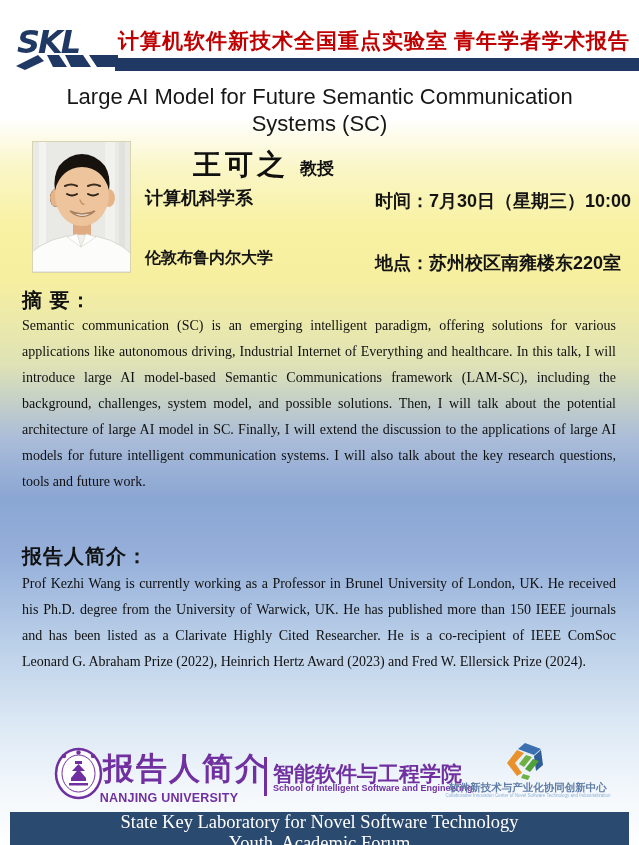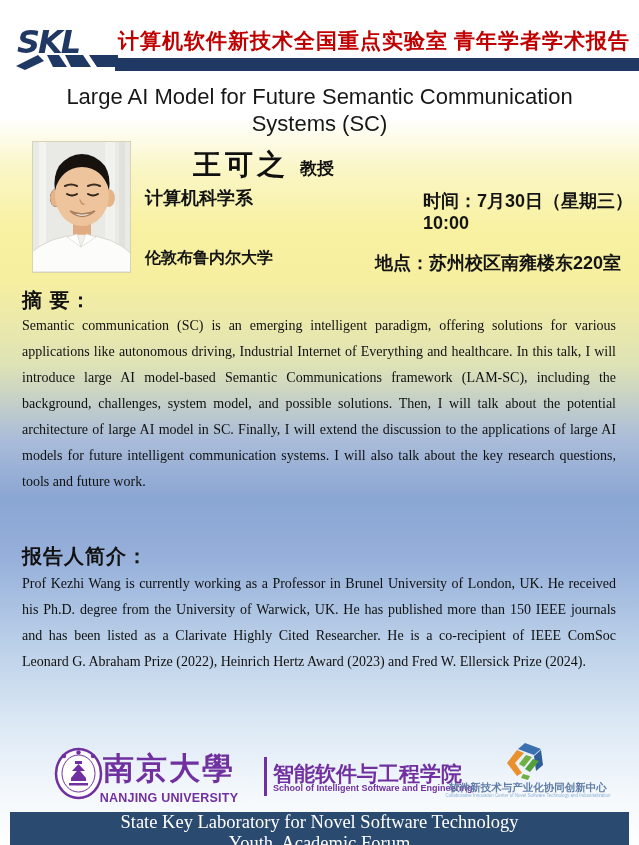--- a/index.html
+++ b/index.html
@@ -21,21 +21,21 @@
   
   .main-title{position:absolute;left:0;top:83px;width:100%;text-align:center;
     font-size:22px;line-height:27px;color:#171717;font-weight:400;}
   
   .speaker-photo{position:absolute;left:33px;top:142px;width:97px;height:130px;box-shadow:0 0 0 1px #d8d3b0;}
   .speaker-name-row{position:absolute;left:145px;top:146px;display:flex;align-items:baseline;gap:11px;margin-left:48px;}
   .speaker-name{font-family:"DejaVu Serif",serif;font-size:28px;font-weight:bold;color:#101010;letter-spacing:4px;}
   .speaker-title{font-size:17px;font-weight:bold;color:#101010;}
   .speaker-dept{position:absolute;left:145px;top:186px;font-size:18px;font-weight:bold;}
   .speaker-univ{position:absolute;left:145px;top:248px;font-size:16px;font-weight:bold;}
-  .talk-time{position:absolute;left:375px;top:189px;font-size:18px;font-weight:bold;margin-left:48px;}
+  .talk-time{position:absolute;left:375px;top:189px;font-size:18px;font-weight:bold;}
   .talk-location{position:absolute;left:375px;top:251px;font-size:18px;font-weight:bold;}
   
   .sec-heading{position:absolute;left:22px;font-size:20px;font-weight:bold;color:#111;letter-spacing:1px;}
   .abstract-heading{top:287px;}
   .bio-heading{top:543px;}
   .sec-body{position:absolute;left:22px;width:594px;font-family:"Liberation Serif",serif;
     font-size:14px;line-height:26px;text-align:justify;color:#101010;}
   .abstract-body{top:313px;}
   .bio-body{top:571px;}
   
@@ -124,21 +124,21 @@
     <ellipse cx="24.5" cy="26.5" rx="16.5" ry="18.5" fill="none" stroke="#7030a0" stroke-width="1"></ellipse>
     <rect x="21" y="14" width="7" height="3" fill="#7030a0"></rect>
     <polygon points="24.5,17 31,24 18,24" fill="#7030a0"></polygon>
     <polygon points="24.5,22 32,31 17,31" fill="#7030a0"></polygon>
     <rect x="17" y="31" width="15" height="3" fill="#7030a0"></rect>
     <rect x="15" y="36" width="19" height="2.5" fill="#7030a0"></rect>
     <circle cx="10" cy="9" r="2.2" fill="#7030a0"></circle>
     <circle cx="24.5" cy="5.5" r="2.2" fill="#7030a0"></circle>
     <circle cx="39" cy="9" r="2.2" fill="#7030a0"></circle>
   </svg>
-  <div class="nju-cn">南京大學</div>
+  <div class="nju-cn">报告人简介</div>
   <div class="nju-en">NANJING UNIVERSITY</div>
   <div class="logo-divider"></div>
   <div class="school-cn">智能软件与工程学院</div>
   <div class="school-en">School of Intelligent Software and Engineering</div>
 
   <svg class="cic-logo" viewBox="0 0 48 40">
     <polygon points="22,2 38,8 31,14 15,8" fill="#3a6fb0"></polygon>
     <polygon points="38,9 40,24 33,30 31,15" fill="#2e5d97"></polygon>
     <polygon points="14,9 21,12 12,22 19,32 14,35 4,22" fill="#e8912d"></polygon>
     <polygon points="23,14 29,16 21,26 16,23" fill="#6fb043"></polygon>

